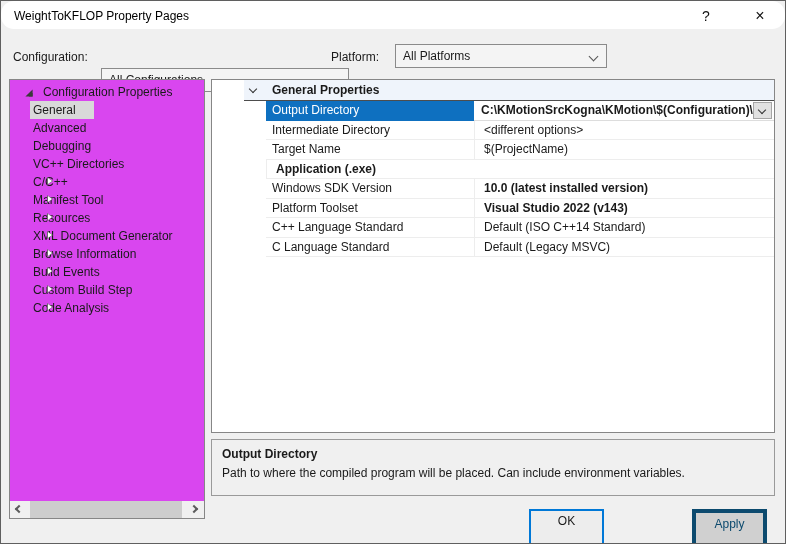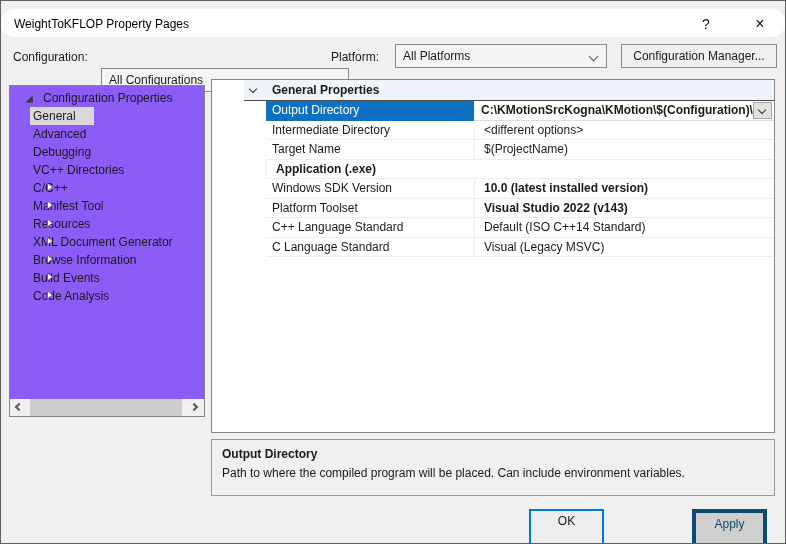--- a/index.html
+++ b/index.html
@@ -3,43 +3,43 @@
 <meta charset="utf-8">
 <style>
   * { margin:0; padding:0; box-sizing:border-box; }
   html,body { width:786px; height:544px; }
   body { font-family:"Liberation Sans", sans-serif; font-size:12px; color:#1a1a1a; }
 
   .window { position:relative; width:786px; height:544px; background:#f0f0f0;
             border:1px solid #5f5f5f; overflow:hidden; }
 
   
-  .titlebar { position:absolute; left:0; top:8px; width:100%; height:28px; background:#ffffff;border-radius:13px; }
+  .titlebar { position:absolute; left:0; top:0; width:100%; height:28px; background:#ffffff;border-radius:13px; }
   .title { position:absolute; left:13px; top:0; line-height:31px; color:#000; }
   .tb-btn { position:absolute; top:0; width:34px; height:31px; text-align:center; line-height:30px;
             font-size:15px; color:#111; cursor:default; }
   .tb-help { right:62px; font-size:14px; }
   .tb-close { right:8px; font-size:16px; }
 
   
   .cfg-label { position:absolute; top:49px; }
   .lbl-configuration { left:12px; }
   .lbl-platform { left:330px; }
   .combo { position:absolute; top:43px; height:24px; background:#f4f4f4; border:1px solid #8a8a8a;
            line-height:22px; padding-left:7px; }
   .combo-config { left:100px; width:248px;margin-top:24px; }
   .combo-platform { left:394px; width:212px; }
   .chev { position:absolute; right:9px; top:8px; width:7px; height:7px;
           border-right:1px solid #555; border-bottom:1px solid #555; transform:rotate(45deg); }
   .btn-cfgman { position:absolute; left:620px; top:43px; width:156px; height:24px;
                 background:#f0f0f0; border:1px solid #8a8a8a; text-align:center; line-height:22px; }
 
   
-  .tree { position:absolute; left:8px; top:78px; width:196px; height:332px;
-          background:#8b5cf6; border:1px solid #868686; overflow:hidden;margin-top:6px; }
+  .tree { position:absolute; left:8px; top:78px; width:196px; height:440px;
+          background:#d946ef; border:1px solid #868686; overflow:hidden; }
   .trow { position:relative; height:18px; line-height:18px; white-space:nowrap; }
   .tree-list { padding-top:3px; }
   .arrow-exp { position:absolute; left:14px; top:5px; width:0; height:0;
                border-left:5px solid transparent; border-top:5px solid transparent;
                border-right:5px solid #3b3b3b; border-bottom:5px solid #3b3b3b;
                transform:scale(.72); }
   .arrow-col { position:absolute; left:37px; top:4px; width:0; height:0;
                border-top:4px solid transparent; border-bottom:4px solid transparent;
                border-left:6px solid #6d6d6d; }
   .arrow-col::after { content:""; position:absolute; left:-5px; top:-3px; width:0; height:0;
@@ -106,21 +106,20 @@
   <span class="cfg-label lbl-configuration">Configuration:</span>
   <div class="combo combo-config">
     <span>All Configurations</span>
     <span class="chev"></span>
   </div>
   <span class="cfg-label lbl-platform">Platform:</span>
   <div class="combo combo-platform">
     <span>All Platforms</span>
     <span class="chev"></span>
   </div>
-  <div class="btn-cfgman">Configuration Manager...</div>
 
   <div class="tree">
     <div class="tree-list">
       <div class="trow t-root">
         <span class="arrow-exp"></span>
         <span>Configuration Properties</span>
       </div>
       <div class="trow t-child">
         <span class="t-sel">General</span>
       </div>
@@ -149,20 +148,24 @@
         <span class="arrow-col"></span>
         <span>XML Document Generator</span>
       </div>
       <div class="trow t-child">
         <span class="arrow-col"></span>
         <span>Browse Information</span>
       </div>
       <div class="trow t-child">
         <span class="arrow-col"></span>
         <span>Build Events</span>
+      </div>
+      <div class="trow t-child">
+        <span class="arrow-col"></span>
+        <span>Custom Build Step</span>
       </div>
       <div class="trow t-child">
         <span class="arrow-col"></span>
         <span>Code Analysis</span>
       </div>
     </div>
     <div class="hscroll">
       <span class="sb-arrow sb-left">
           <i></i>
         </span>
@@ -216,21 +219,21 @@
       <div class="pval b">Visual Studio 2022 (v143)</div>
     </div>
     <div class="prow">
       <div class="gutter"></div>
       <div class="pname">C++ Language Standard</div>
       <div class="pval">Default (ISO C++14 Standard)</div>
     </div>
     <div class="prow">
       <div class="gutter"></div>
       <div class="pname">C Language Standard</div>
-      <div class="pval">Visual (Legacy MSVC)</div>
+      <div class="pval">Default (Legacy MSVC)</div>
     </div>
   </div>
 
   <div class="descbox">
     <div class="desc-title">Output Directory</div>
     <div>Path to where the compiled program will be placed. Can include environment variables.</div>
   </div>
 
   <div class="btn btn-ok">OK</div>
   <div class="btn btn-apply">Apply</div>

